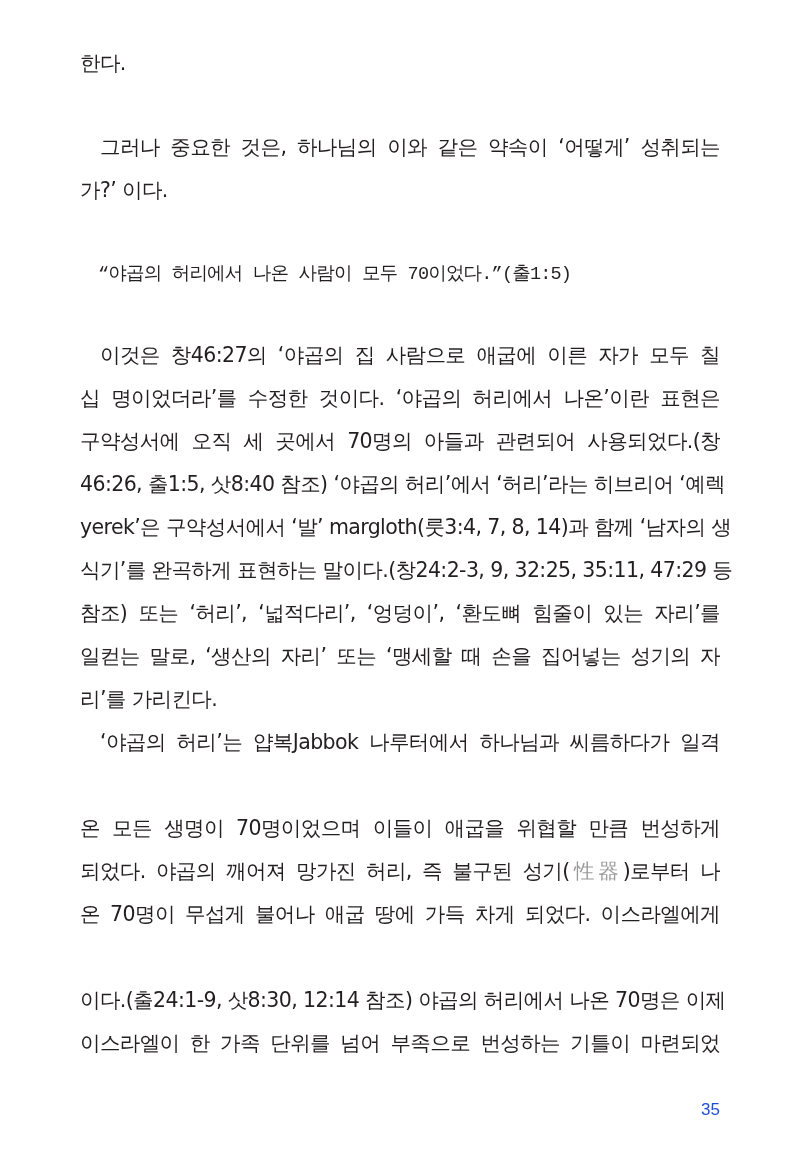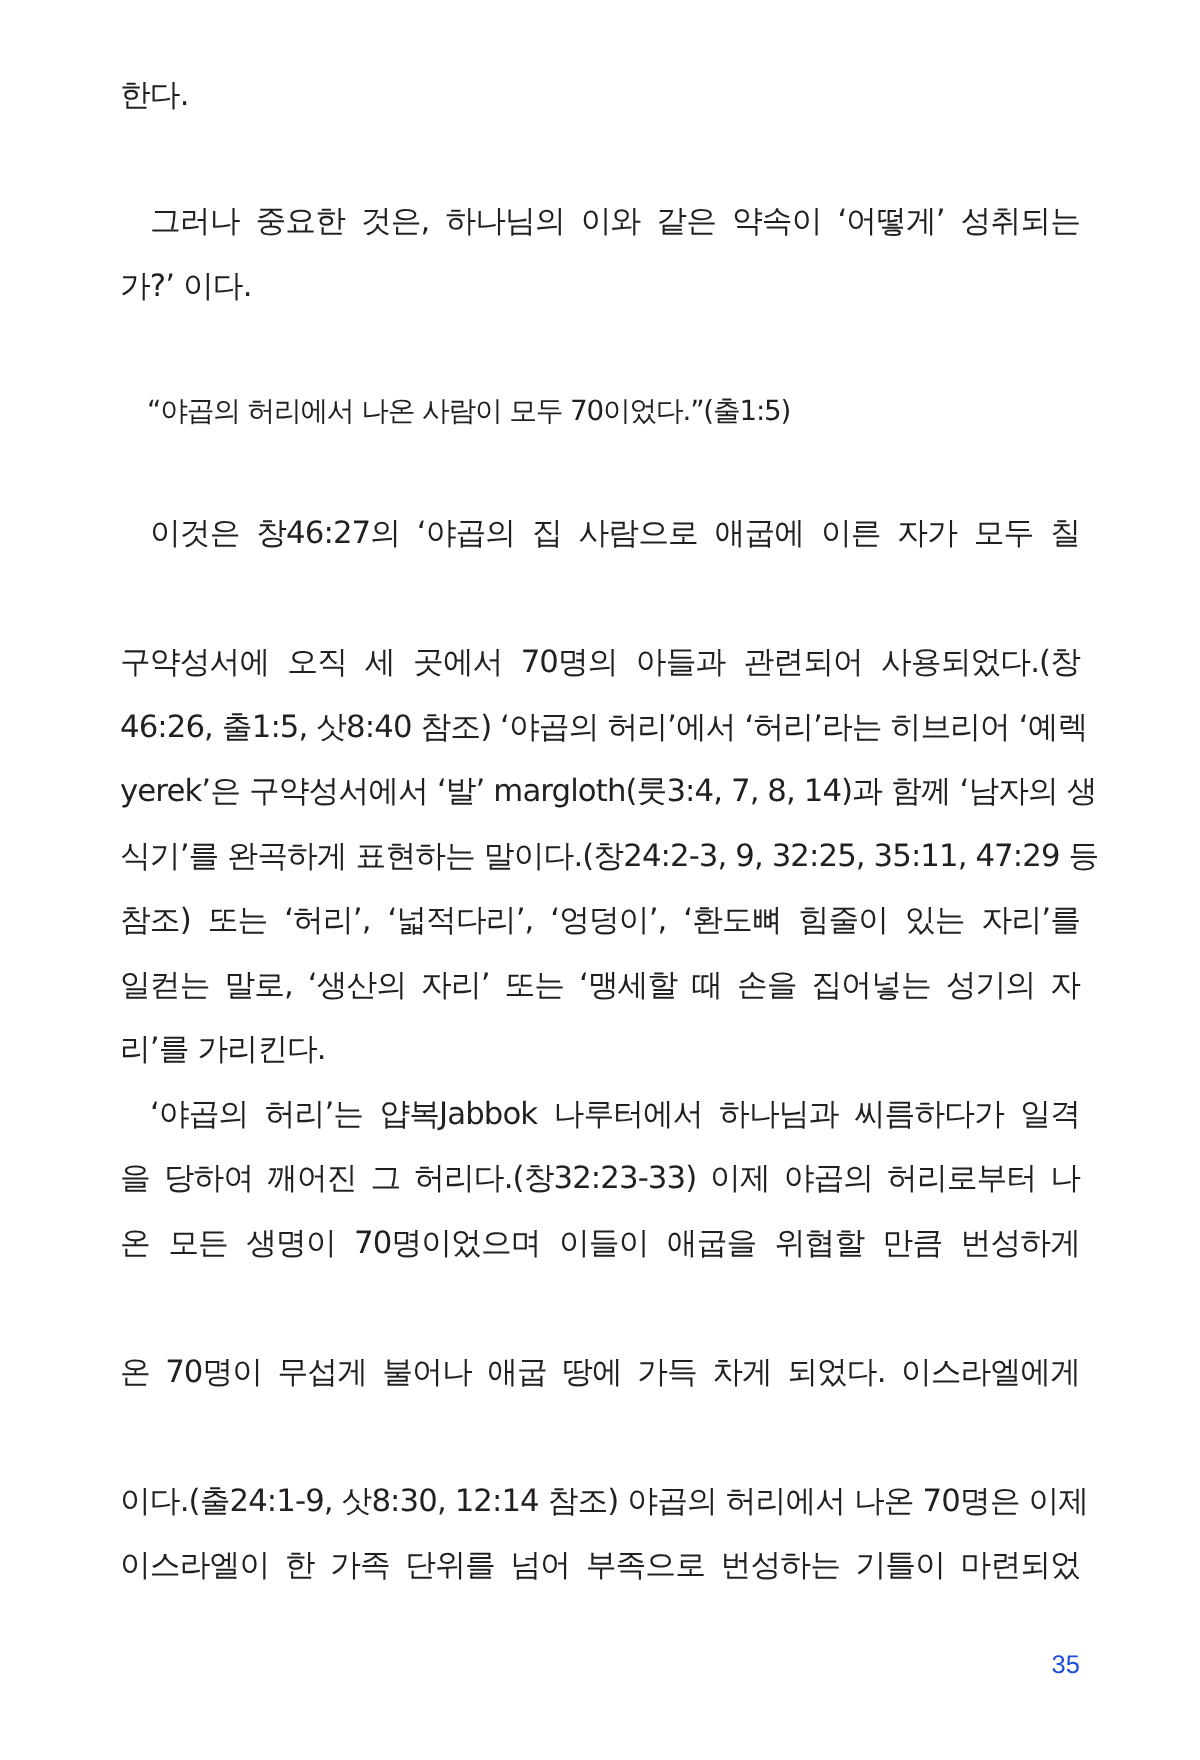--- a/index.html
+++ b/index.html
@@ -3,46 +3,47 @@
 <meta charset="utf-8">
 <style>
   html, body { margin: 0; padding: 0; background: #ffffff; }
   body { width: 800px; height: 1173px; position: relative; overflow: hidden;
          font-family: "DejaVu Sans", "Liberation Sans", sans-serif; color: #231f20; }
   .page { position: absolute; left: 0; top: 0; width: 800px; height: 1150px; background: #fff; }
   .line { position: absolute; left: 80px; width: 640px; font-size: 20.5px; line-height: 30px;
           white-space: nowrap; letter-spacing: -0.6px; text-align: justify; text-align-last: justify; }
   .line.short { text-align-last: left; }
   .line.indent { padding-left: 20px; width: 620px; }
-  .line.quote { left: 98px; width: 500px; font-size: 18.5px; letter-spacing: -0.8px; text-align-last: left; }
+  .line.quote { left: 98px; width: 500px; font-size: 18.5px; letter-spacing: -0.8px; text-align-last: left; font-family: Liberation Mono, monospace; }
   .hanja { color: #9a9a9a; }
   .page-number { position: absolute; right: 80px; top: 1100px; font-size: 17px;
                  font-family: "Liberation Sans", sans-serif; color: #1d4ed8; }
 </style>
 </head>
 <body>
 
 <div class="page">
   <div class="line short" style="top:48px">한다.</div>
 
   <div class="line indent" style="top:132px">그러나 중요한 것은, 하나님의 이와 같은 약속이 ‘어떻게’ 성취되는</div>
   <div class="line short" style="top:175px">가?’ 이다.</div>
 
   <div class="line quote" style="top:260px">“야곱의 허리에서 나온 사람이 모두 70이었다.”(출1:5)</div>
 
   <div class="line indent" style="top:340px">이것은 창46:27의 ‘야곱의 집 사람으로 애굽에 이른 자가 모두 칠</div>
+  <div class="line" style="top:383px">십 명이었더라’를 수정한 것이다. ‘야곱의 허리에서 나온’이란 표현은</div>
   <div class="line" style="top:426px">구약성서에 오직 세 곳에서 70명의 아들과 관련되어 사용되었다.(창</div>
   <div class="line" style="top:469px">46:26, 출1:5, 삿8:40 참조) ‘야곱의 허리’에서 ‘허리’라는 히브리어 ‘예렉</div>
   <div class="line" style="top:512px">yerek’은 구약성서에서 ‘발’ margloth(룻3:4, 7, 8, 14)과 함께 ‘남자의 생</div>
   <div class="line" style="top:555px">식기’를 완곡하게 표현하는 말이다.(창24:2-3, 9, 32:25, 35:11, 47:29 등</div>
   <div class="line" style="top:598px">참조) 또는 ‘허리’, ‘넓적다리’, ‘엉덩이’, ‘환도뼈 힘줄이 있는 자리’를</div>
   <div class="line" style="top:641px">일컫는 말로, ‘생산의 자리’ 또는 ‘맹세할 때 손을 집어넣는 성기의 자</div>
   <div class="line short" style="top:684px">리’를 가리킨다.</div>
 
   <div class="line indent" style="top:727px">‘야곱의 허리’는 얍복Jabbok 나루터에서 하나님과 씨름하다가 일격</div>
-  <div class="line" style="top:770px">을 당하여 깨어진 그 허리다.(창32:23-33) 이제 야곱의 허리로부터 나</div>
   <div class="line" style="top:813px">온 모든 생명이 70명이었으며 이들이 애굽을 위협할 만큼 번성하게</div>
+  <div class="line" style="top:856px"><span>되었다. 야곱의 깨어져 망가진 허리, 즉 불구된 성기(</span><span class="hanja">性器</span><span>)로부터 나</span></div>
   <div class="line" style="top:899px">온 70명이 무섭게 불어나 애굽 땅에 가득 차게 되었다. 이스라엘에게</div>
   <div class="line" style="top:985px">이다.(출24:1-9, 삿8:30, 12:14 참조) 야곱의 허리에서 나온 70명은 이제</div>
   <div class="line" style="top:1028px">이스라엘이 한 가족 단위를 넘어 부족으로 번성하는 기틀이 마련되었</div>
 
   <div class="page-number">35</div>
 </div>
 
 </body></html>

